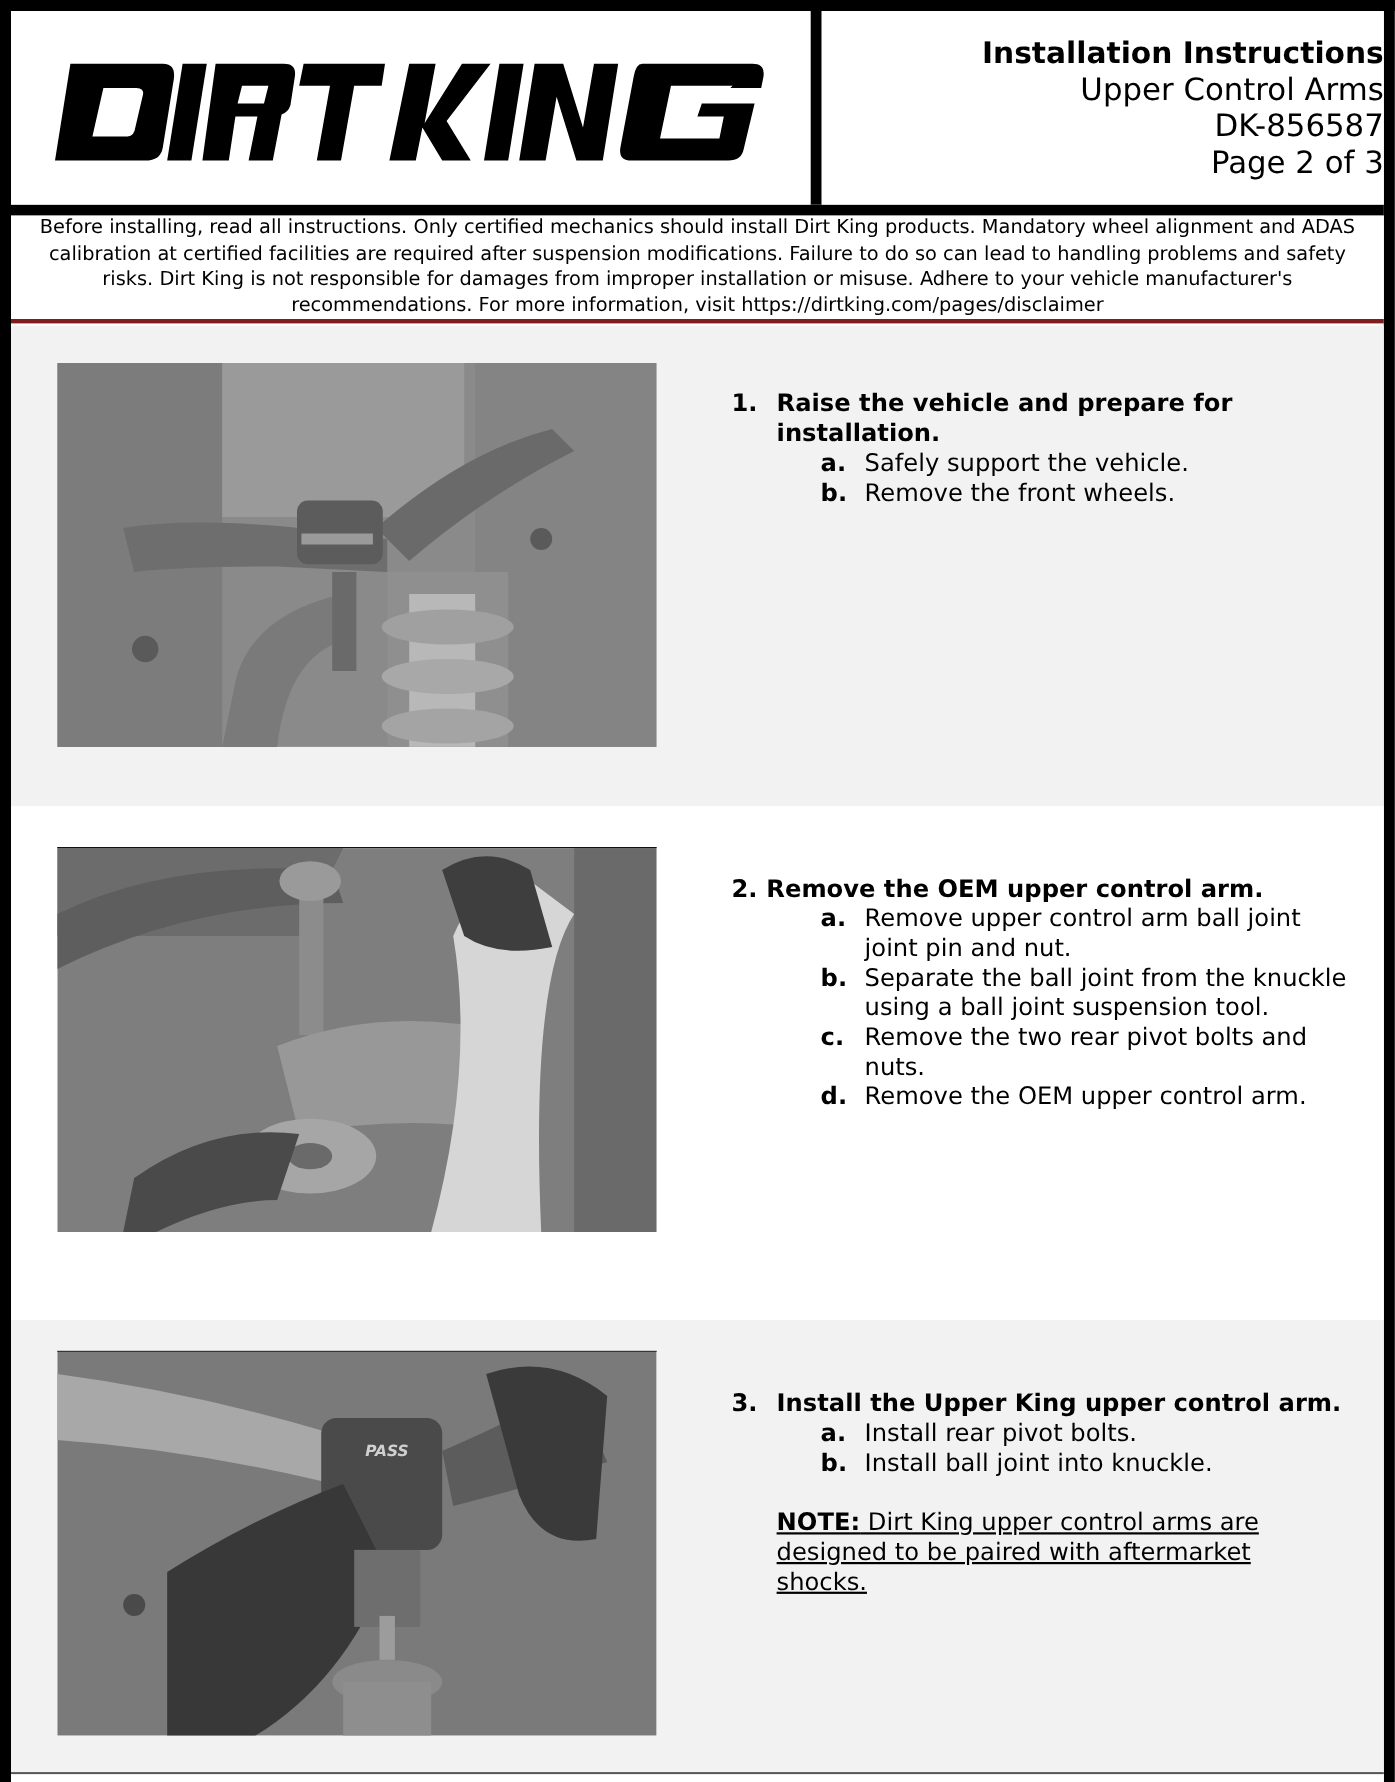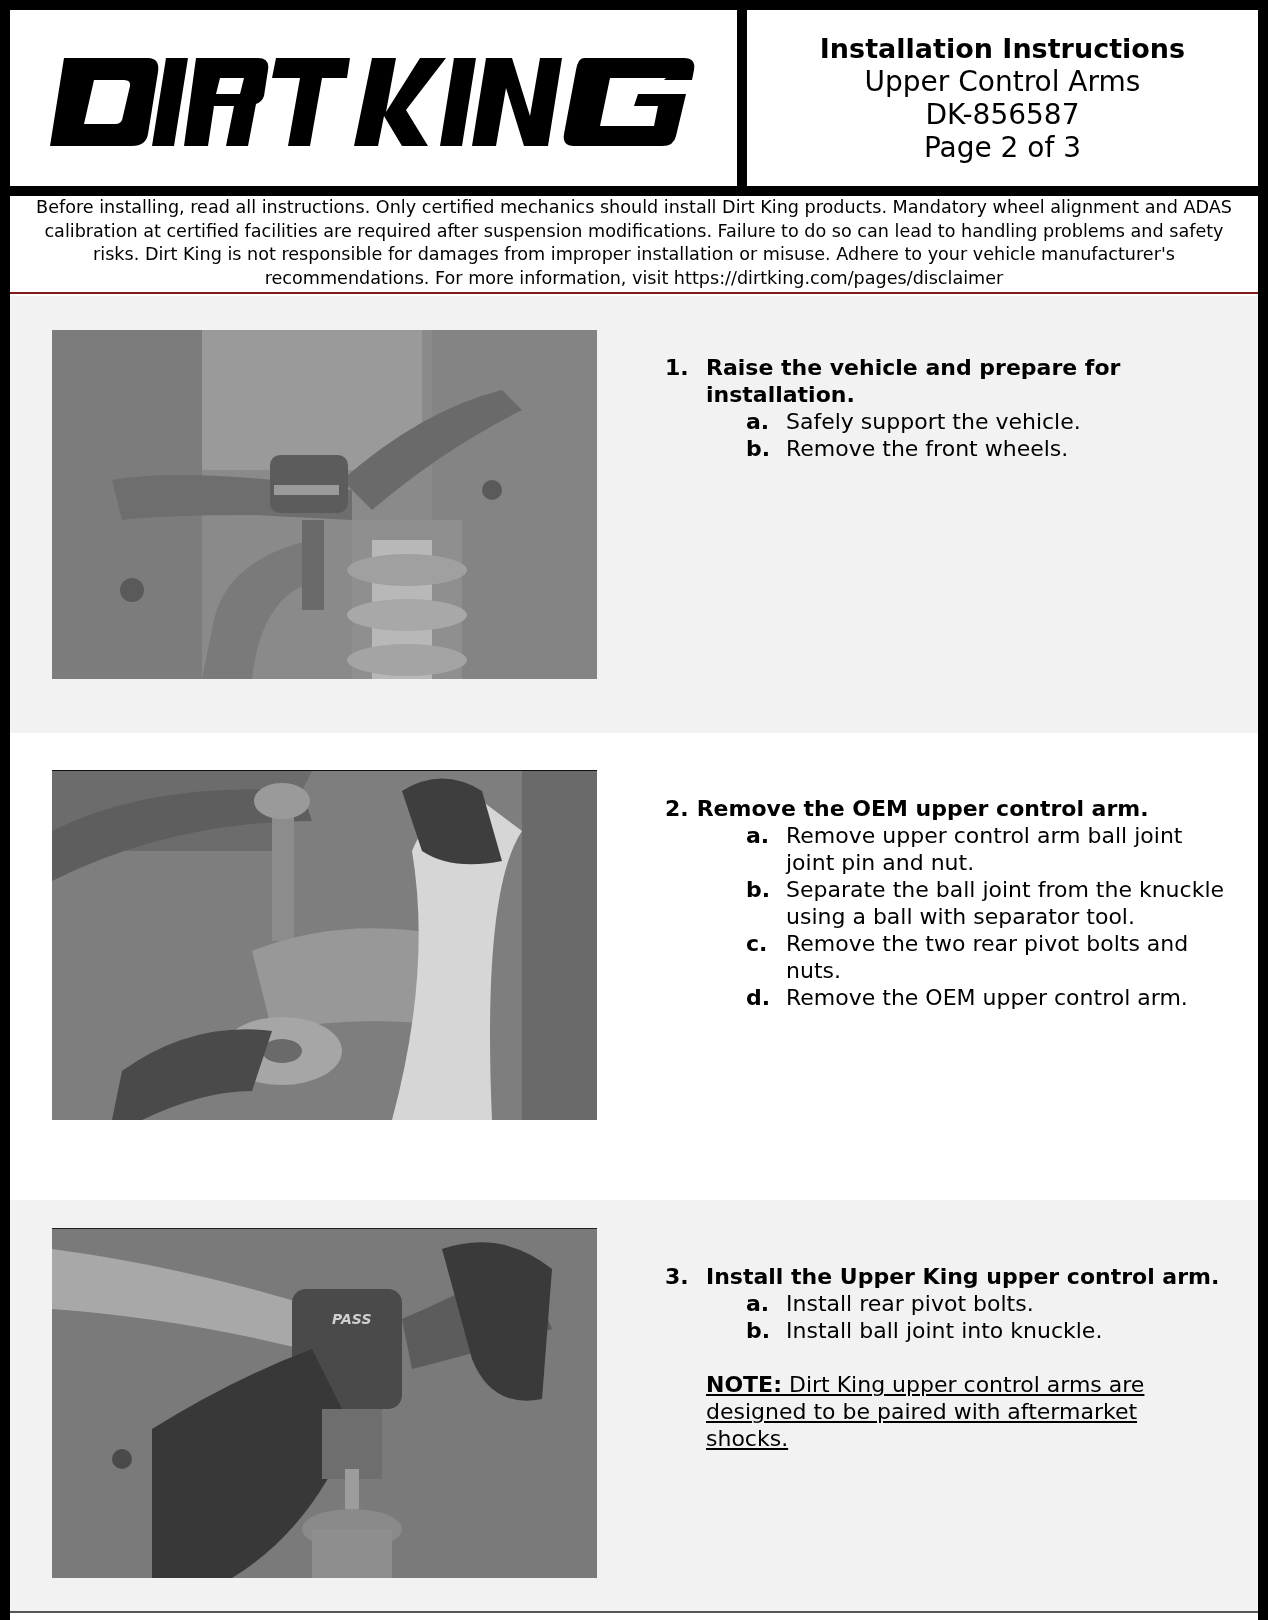--- a/index.html
+++ b/index.html
@@ -8,29 +8,29 @@
 
     .page-frame { position: absolute; left: 0; top: 0; width: 1268px; height: 1620px;
                   box-sizing: border-box; border-left: 10px solid #000; border-right: 10px solid #000;
                   border-top: 10px solid #000; }
 
     
     .header { position: absolute; left: 10px; top: 10px; width: 1248px; height: 176px; border-bottom: 10px solid #000; box-sizing: content-box; }
     .logo-cell { position: absolute; left: 0; top: 0; width: 727px; height: 176px; background: #fff; }
     .header-divider { position: absolute; left: 727px; top: 0; width: 10px; height: 176px; background: #000; }
     .title-cell { position: absolute; left: 737px; top: 0; width: 511px; height: 176px; background: #fff;
-                  text-align: center; display: flex; flex-direction: column; justify-content: center; }
+                  text-align: right; display: flex; flex-direction: column; justify-content: center; }
     .title-cell .t-main { font-weight: bold; font-size: 27px; line-height: 33px; }
     .title-cell .t-line { font-size: 28px; line-height: 33px; }
 
     .logo-svg { position: absolute; left: 40px; top: 46px; width: 660px; height: 92px; }
 
     
     .disclaimer { position: absolute; left: 10px; top: 196px; width: 1248px; height: 98px;
-                  border-bottom: 2px solid #7f1d1d; background: #fff; text-align: center;
+                  border-bottom: 4px solid #7f1d1d; background: #fff; text-align: center;
                   font-size: 17.6px; line-height: 23.5px; padding-top: 0; box-sizing: border-box; }
     .disclaimer p { margin: 0; padding: 0 16px; }
 
     
     .step { position: absolute; left: 10px; width: 1248px; }
     .step.shaded { background: #f2f2f2; }
     .step.plain { background: #ffffff; }
     .step-1 { top: 296px; height: 437px; }
     .step-2 { top: 733px; height: 467px; }
     .step-3 { top: 1200px; height: 415px; }
@@ -162,21 +162,21 @@
       <span class="num">2.</span>
       <span>Remove the OEM upper control arm.</span>
     </div>
     <div class="subs">
       <div class="sub">
         <span class="letter">a.</span>
         <span>Remove upper control arm ball joint joint pin and nut.</span>
       </div>
       <div class="sub">
         <span class="letter">b.</span>
-        <span>Separate the ball joint from the knuckle using a ball with separator tool.</span>
+        <span>Separate the ball joint from the knuckle using a ball joint suspension tool.</span>
       </div>
       <div class="sub">
         <span class="letter">c.</span>
         <span>Remove the two rear pivot bolts and nuts.</span>
       </div>
       <div class="sub">
         <span class="letter">d.</span>
         <span>Remove the OEM upper control arm.</span>
       </div>
     </div>

